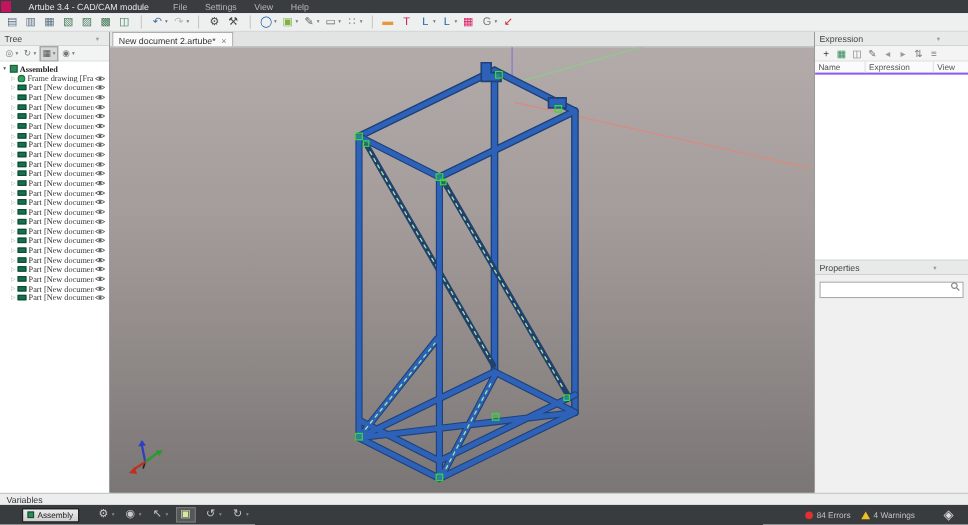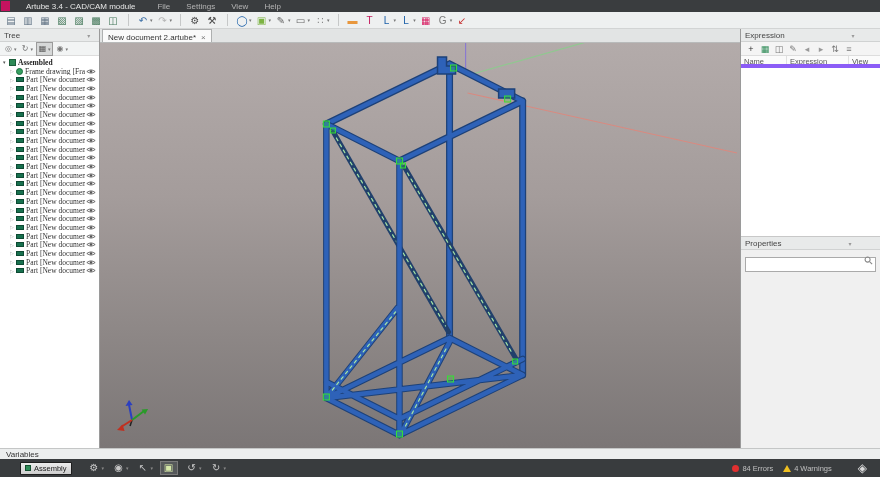--- a/index.html
+++ b/index.html
@@ -59,21 +59,21 @@
   .canvas { flex:1; position:relative; min-height:0;
             background:linear-gradient(180deg,#b3abaa 0%,#a49c9b 38%,#8d8786 72%,#7b7676 100%); }
   .canvas svg { position:absolute; left:0; top:0; width:100%; height:100%; }
 
   
   .right-col { width:140px; flex:0 0 auto; display:flex; flex-direction:column; background:#f0f0f0;
                border-left:1px solid #9a9a9a; }
   .vars-toolbar { height:14px; background:#f4f4f4; border-bottom:1px solid #ddd; display:flex;
                   align-items:center; padding-left:3px; flex:0 0 auto; }
   .vars-toolbar .tb-icon .glyph { font-size:9px; width:10px; line-height:12px; }
-  .vars-cols { height:12px; background:#fbfbfb; border-bottom:4px solid #8b5cf6; display:flex;
+  .vars-cols { height:12px; background:#fbfbfb; border-bottom:2px solid #8b5cf6; display:flex;
                font-size:7.5px; color:#555; flex:0 0 auto; }
   .vars-col { padding:1px 3px; border-right:1px solid #e0e0e0; overflow:hidden; }
   .vars-col.c0 { width:46px; } .vars-col.c1 { width:62px; } .vars-col.c2 { flex:1; border-right:none; }
   .vars-content { height:169px; background:#fff; border-bottom:1px solid #c8c8c8; }
   .props-search-row { padding:3px 4px; flex:0 0 auto; }
   .props-search { position:relative; }
   .props-search input { width:100%; height:15px; border:1px solid #aaa; background:#fff;
                         font-size:8px; padding:0 14px 0 3px; outline:none; }
   .search-glyph { position:absolute; right:3px; top:3px; }
   .props-content { flex:1; background:#f0f0f0; }

